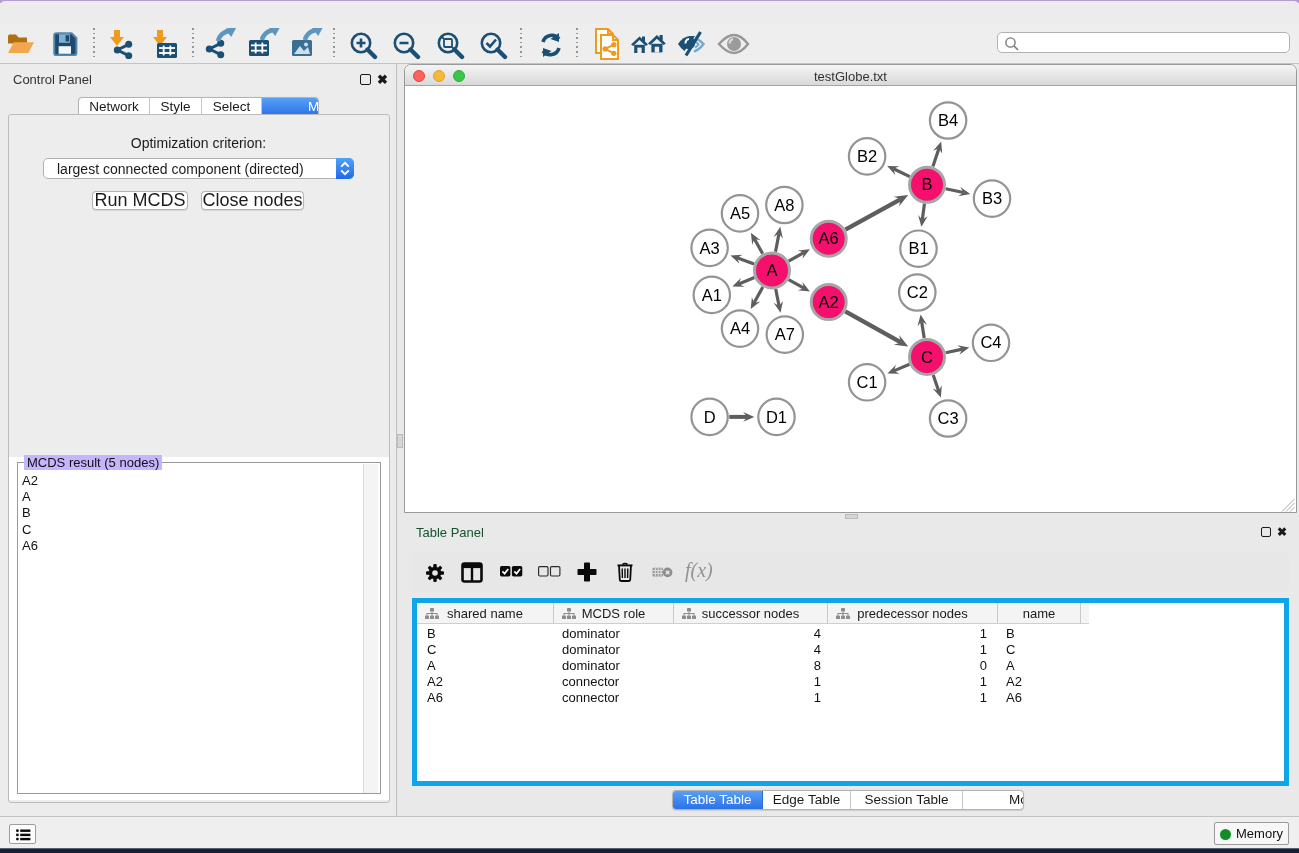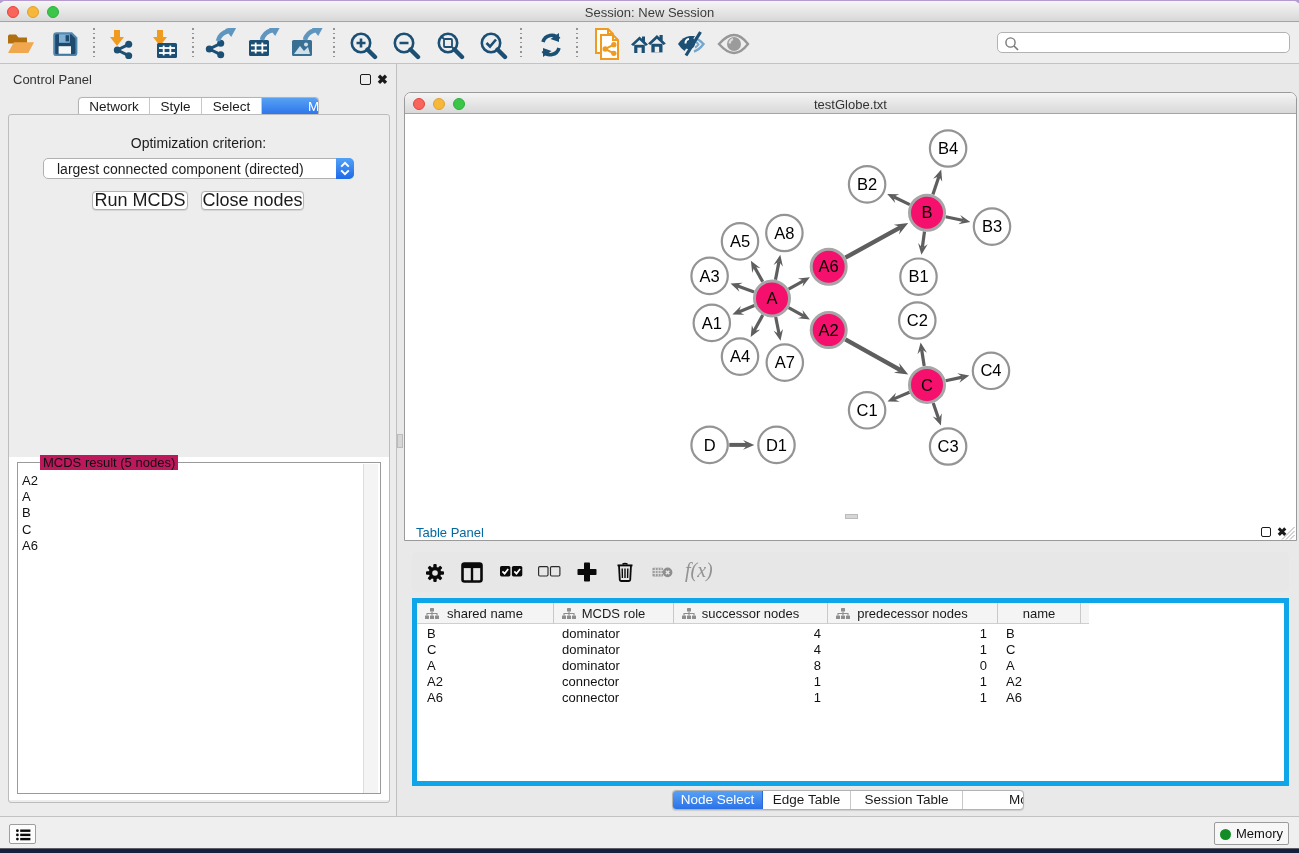--- a/index.html
+++ b/index.html
@@ -30,54 +30,48 @@
 #cp-tabs > div { height:18px; }
 #cp-box { top:50px; left:8px; width:382px; height:689px; border:1px solid #bcbcbc; border-radius:3px; background:#ededed; }
 #cp-white { top:393px; left:9px; width:380px; height:343px; background:#fff; }
 #opt-label { top:71px; left:0; width:397px; text-align:center; font-size:14px; color:#1c1c1c; }
 #combo { top:94px; left:43px; width:311px; height:21px; background:#fff; border:1px solid #b0b0b0; border-radius:5px; }
 #combo .txt { position:absolute; left:13px; top:2px; font-size:14px; color:#1c1c1c; white-space:nowrap; }
 #combo .step { position:absolute; right:-1px; top:-1px; width:18px; height:21px; border-radius:0 5px 5px 0; background:linear-gradient(#53a1f6,#1e6ae9); }
 
 .btn { height:19px; background:#fff; border:1px solid #b3b3b3; border-radius:4px; font-size:18px; color:#1c1c1c; text-align:center; line-height:17px; box-shadow:0 0.5px 1px rgba(0,0,0,.1); }
 #fieldset { top:398px; left:17px; width:364px; height:332px; border:1px solid #9a9a9a; }
-#fieldset-label { top:391px; left:40px; background:#be185d; padding:0 3px; font-size:13px; color:#111; }
+#fieldset-label { top:391px; left:24px; background:#c4b5fd; padding:0 3px; font-size:13px; color:#111; }
 #mcds-list { font-size:13px; color:#111; line-height:16.2px; }
 #mcds-scroll { top:400px; left:363px; width:15px; height:329px; background:#f4f4f4; border-left:1px solid #ddd; }
 
-#netwin { top:0px; left:404px; width:893px; height:449px; background:#fff; border:1px solid #9a9a9a; border-radius:7px 7px 0 0;margin-top:28px; }
+#netwin { top:0px; left:404px; width:893px; height:449px; background:#fff; border:1px solid #9a9a9a; border-radius:7px 7px 0 0; }
 #nw-titlebar { position:absolute; top:0; left:0; width:891px; height:21px; background:linear-gradient(#f4f4f4,#d9d9d9); border-bottom:1px solid #a5a5a5; border-radius:6px 6px 0 0; }
 #nw-title { position:absolute; top:4px; left:0; width:891px; text-align:center; font-size:13px; color:#333; }
 #graph { position:absolute; top:22px; left:0px; width:891px; height:426px; }
 #cp-statusbar { top:752px; left:0; width:1299px; height:33px; background:#efefef; border-top:1px solid #c2c2c2; }
 
-#tp-title { top:461px; left:416px; font-size:13px; color:#0369a1; }
+#tp-title { top:461px; left:416px; font-size:13px; color:#14532d; }
 #tp-toolbar { top:488px; left:412px; width:877px; height:40px; background:#e7e7e7; border-radius:5px; }
 #tbl { top:534px; left:412px; width:877px; height:188px; background:#fff; border:5px solid #0ea5e9; }
 #tbl-head { position:absolute; top:0; left:0; width:672px; height:21px; background:#f4f4f4; border-bottom:1px solid #cfcfcf; }
 .th { position:absolute; top:0; height:21px; font-size:13px; color:#1a1a1a; text-align:center; line-height:21px; border-right:1px solid #c9c9c9; }
 .tr { position:absolute; font-size:13px; color:#111; }
 #tbl-tabs { top:726px; left:672px; }
 #tbl-tabs > div { height:18px; }
 #memory { top:758px; left:1214px; width:75px; height:23px; background:#f7f7f7; border:1px solid #9b9b9b; border-radius:2px; font-size:13px; color:#111; text-align:center; line-height:21px; }
 #hambtn { top:760px; left:9px; width:27px; height:20px; background:#fcfcfc; border:1px solid #9e9e9e; border-radius:2px; }
 .icon { position:absolute; }
 </style>
 </head>
 <body>
 <div id="app">
   <div class="abs" id="purple"></div>
   <div class="abs" id="darkstrip"></div>
   <div class="abs" id="win">
-    <div class="abs" id="titlebar">
-      <div class="abs tl" style="left:7px; background:#f9645c; border:0.5px solid #e2443c;"></div>
-      <div class="abs tl" style="left:27px; background:#f6b73a; border:0.5px solid #dfa131;"></div>
-      <div class="abs tl" style="left:47px; background:#3bc649; border:0.5px solid #2fae3d;"></div>
-      <div class="abs" id="title">Session: New Session</div>
-    </div>
     <div class="abs" id="toolbar">
 
       <svg class="icon" style="left:8px;top:9.5px;" width="26" height="21" viewBox="0 0 26 21">
 <polygon points="0,20 0,2.8 1.2,1.5 8,1.5 10.5,4.6 19,4.6 19,10.5 0,10.5" fill="#b06f10"></polygon>
 <polygon points="0,20 5.8,9.3 26,9.3 20.3,20" fill="#f0a74e"></polygon>
 </svg>
 <svg class="icon" style="left:53px;top:9px;" width="25" height="24" viewBox="0 0 25 24">
 <path d="M1.2 3.5 Q1.2 1.2 3.5 1.2 L18.6 1.2 L23.4 6 L23.4 21 Q23.4 23.3 21.1 23.3 L3.5 23.3 Q1.2 23.3 1.2 21 Z" fill="#1d4a6e" stroke="#5489af" stroke-width="2"></path>
 <rect x="6" y="2.2" width="10.8" height="8.6" fill="#7fb0d4"></rect>
 <rect x="12.6" y="3.2" width="3.4" height="6.2" fill="#1d4a6e"></rect>
@@ -457,21 +451,21 @@
 <div class="tr" style="top:71.30000000000001px;left:304px;width:100px;text-align:right;">1</div>
 <div class="tr" style="top:71.30000000000001px;left:460px;width:110px;text-align:right;">1</div>
 <div class="tr" style="top:71.30000000000001px;left:589px;">A2</div>
 <div class="tr" style="top:87.4px;left:10px;">A6</div>
 <div class="tr" style="top:87.4px;left:145px;">connector</div>
 <div class="tr" style="top:87.4px;left:304px;width:100px;text-align:right;">1</div>
 <div class="tr" style="top:87.4px;left:460px;width:110px;text-align:right;">1</div>
 <div class="tr" style="top:87.4px;left:589px;">A6</div>
       </div>
       <div class="abs seg" id="tbl-tabs">
-        <div style="width:90px;" class="sel">Node Select</div>
+        <div style="width:90px;" class="sel">Table Table</div>
         <div style="width:88px;">Edge Table</div>
         <div style="width:112px;">Session Table</div>
         <div style="width:60px;">Motifs</div>
       </div>
       <div class="abs" id="cp-statusbar"></div>
       <div class="abs" id="hambtn">
           <svg width="15" height="12" viewBox="0 0 15 12" style="position:absolute;left:6px;top:4px;">
             <g fill="#0a0a0a">
               <circle cx="1.4" cy="1.7" r="1.4"></circle>
               <circle cx="1.4" cy="5.9" r="1.4"></circle>

